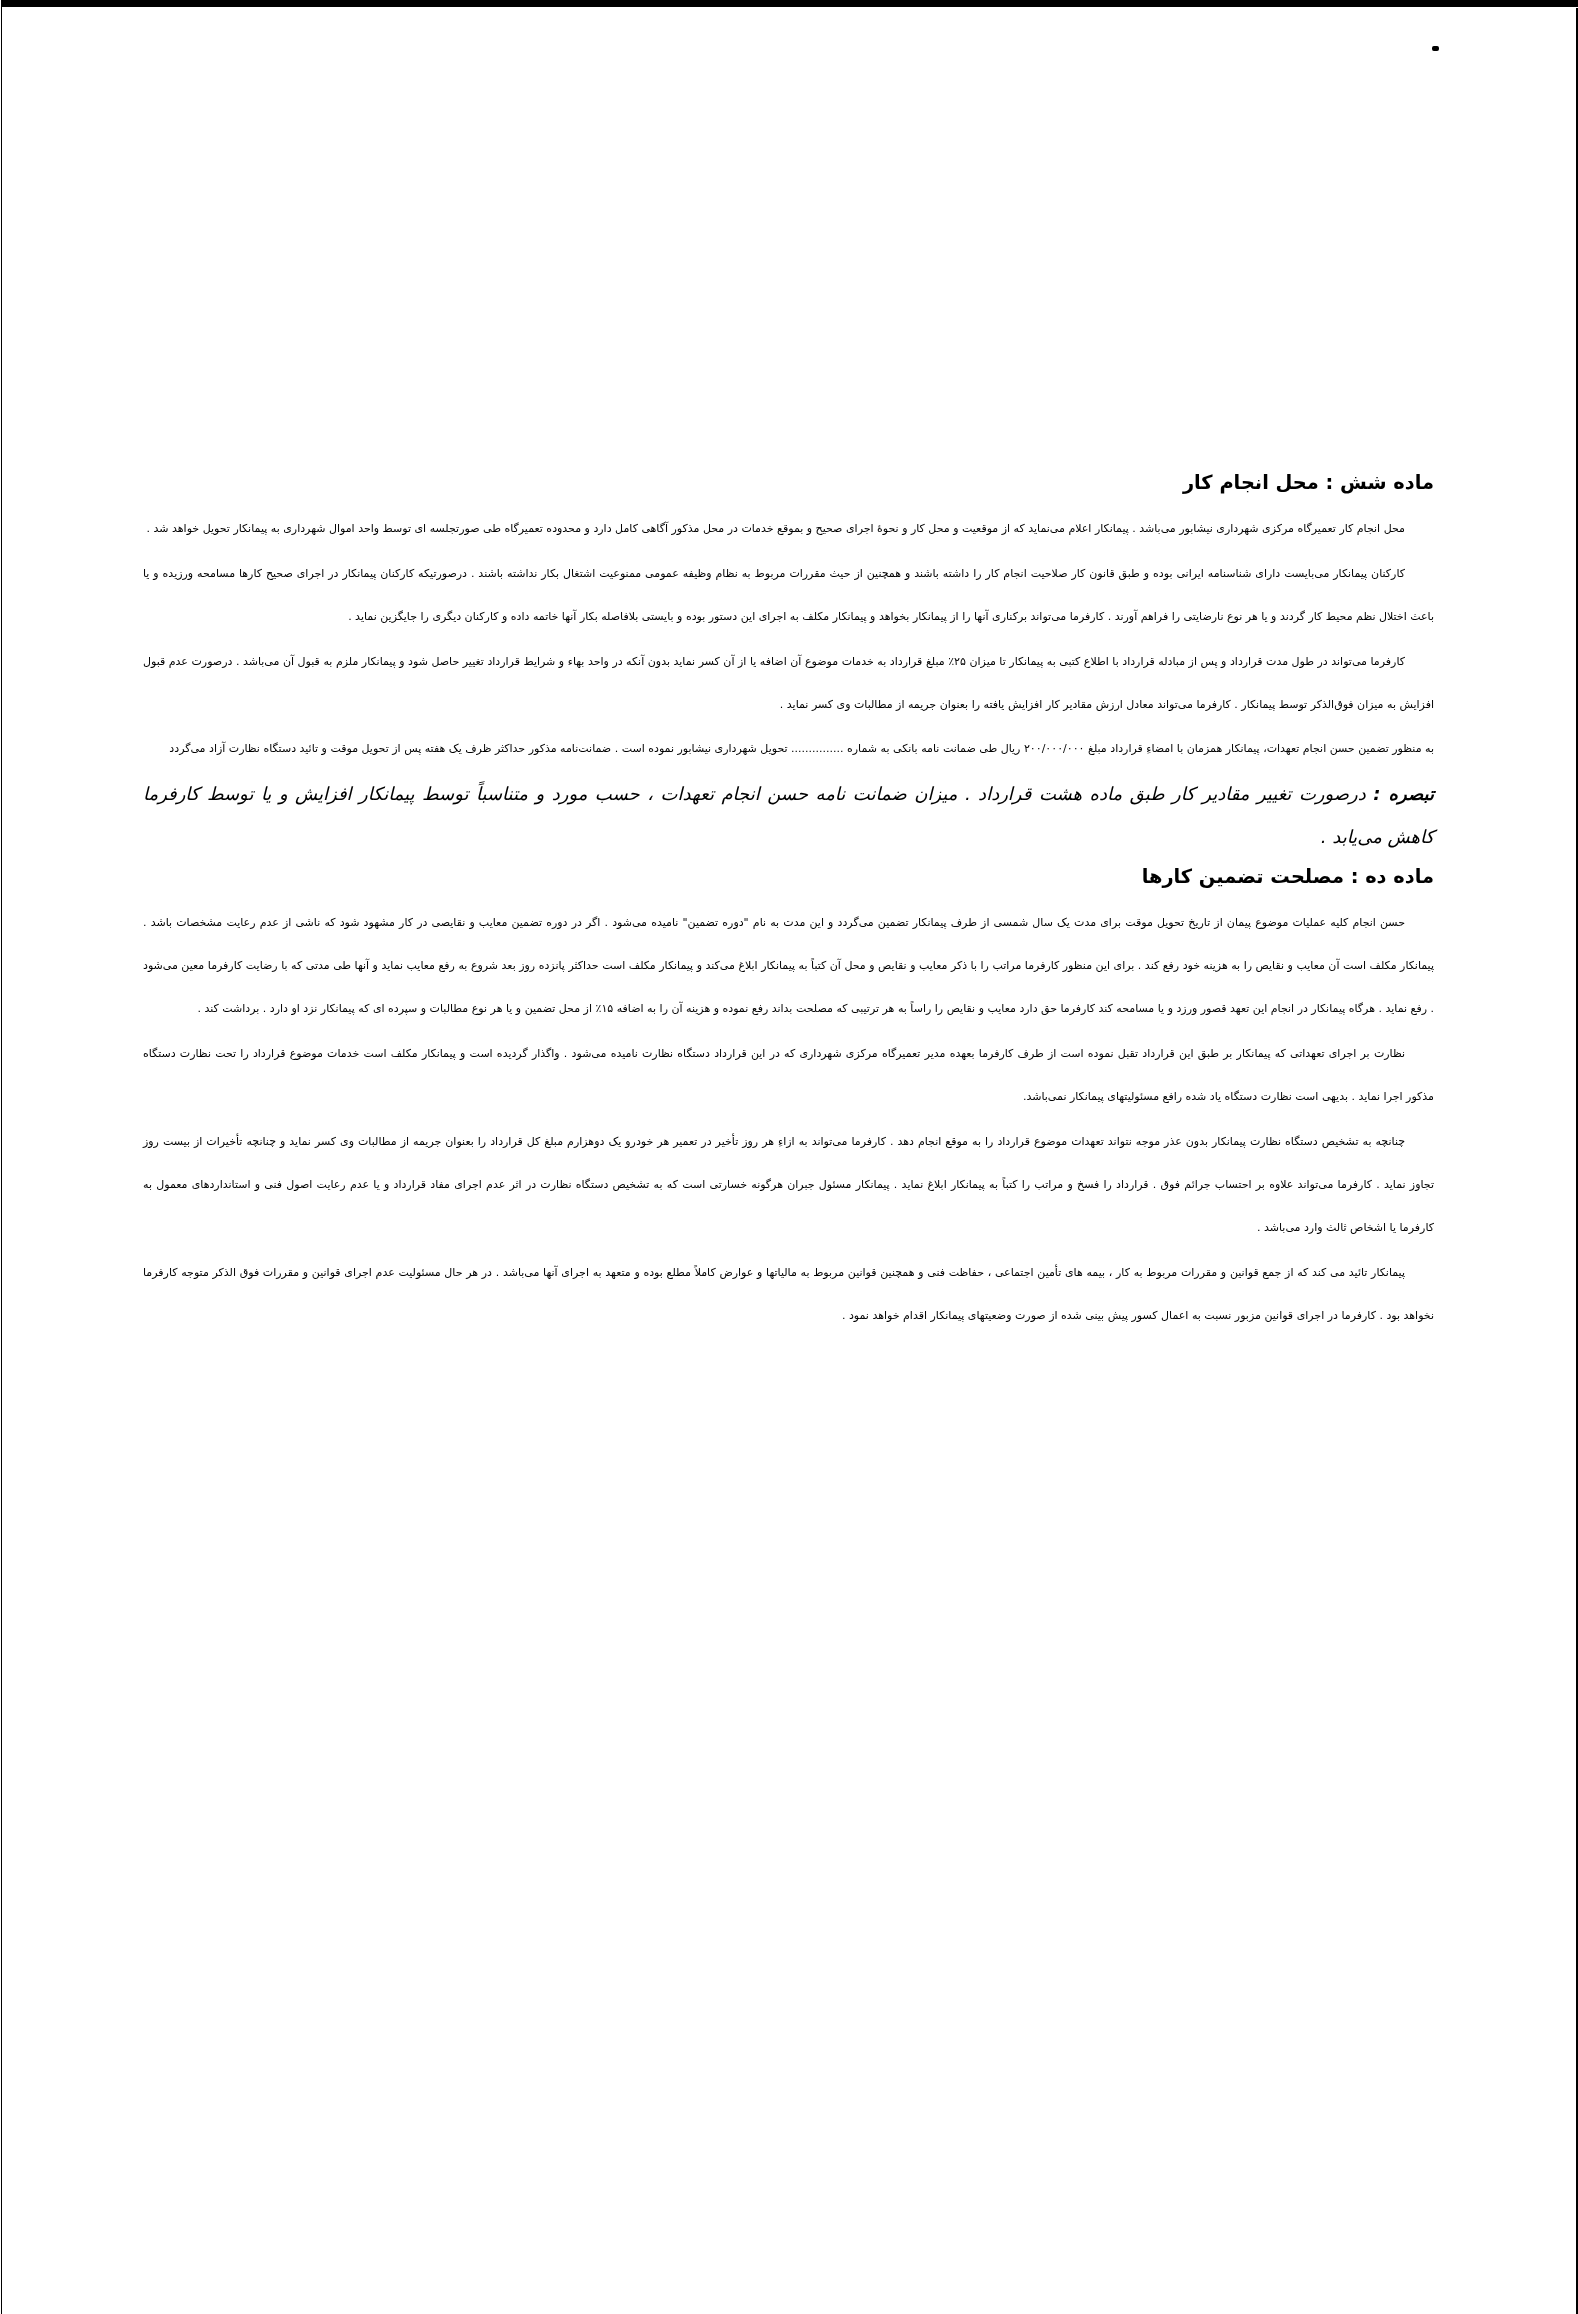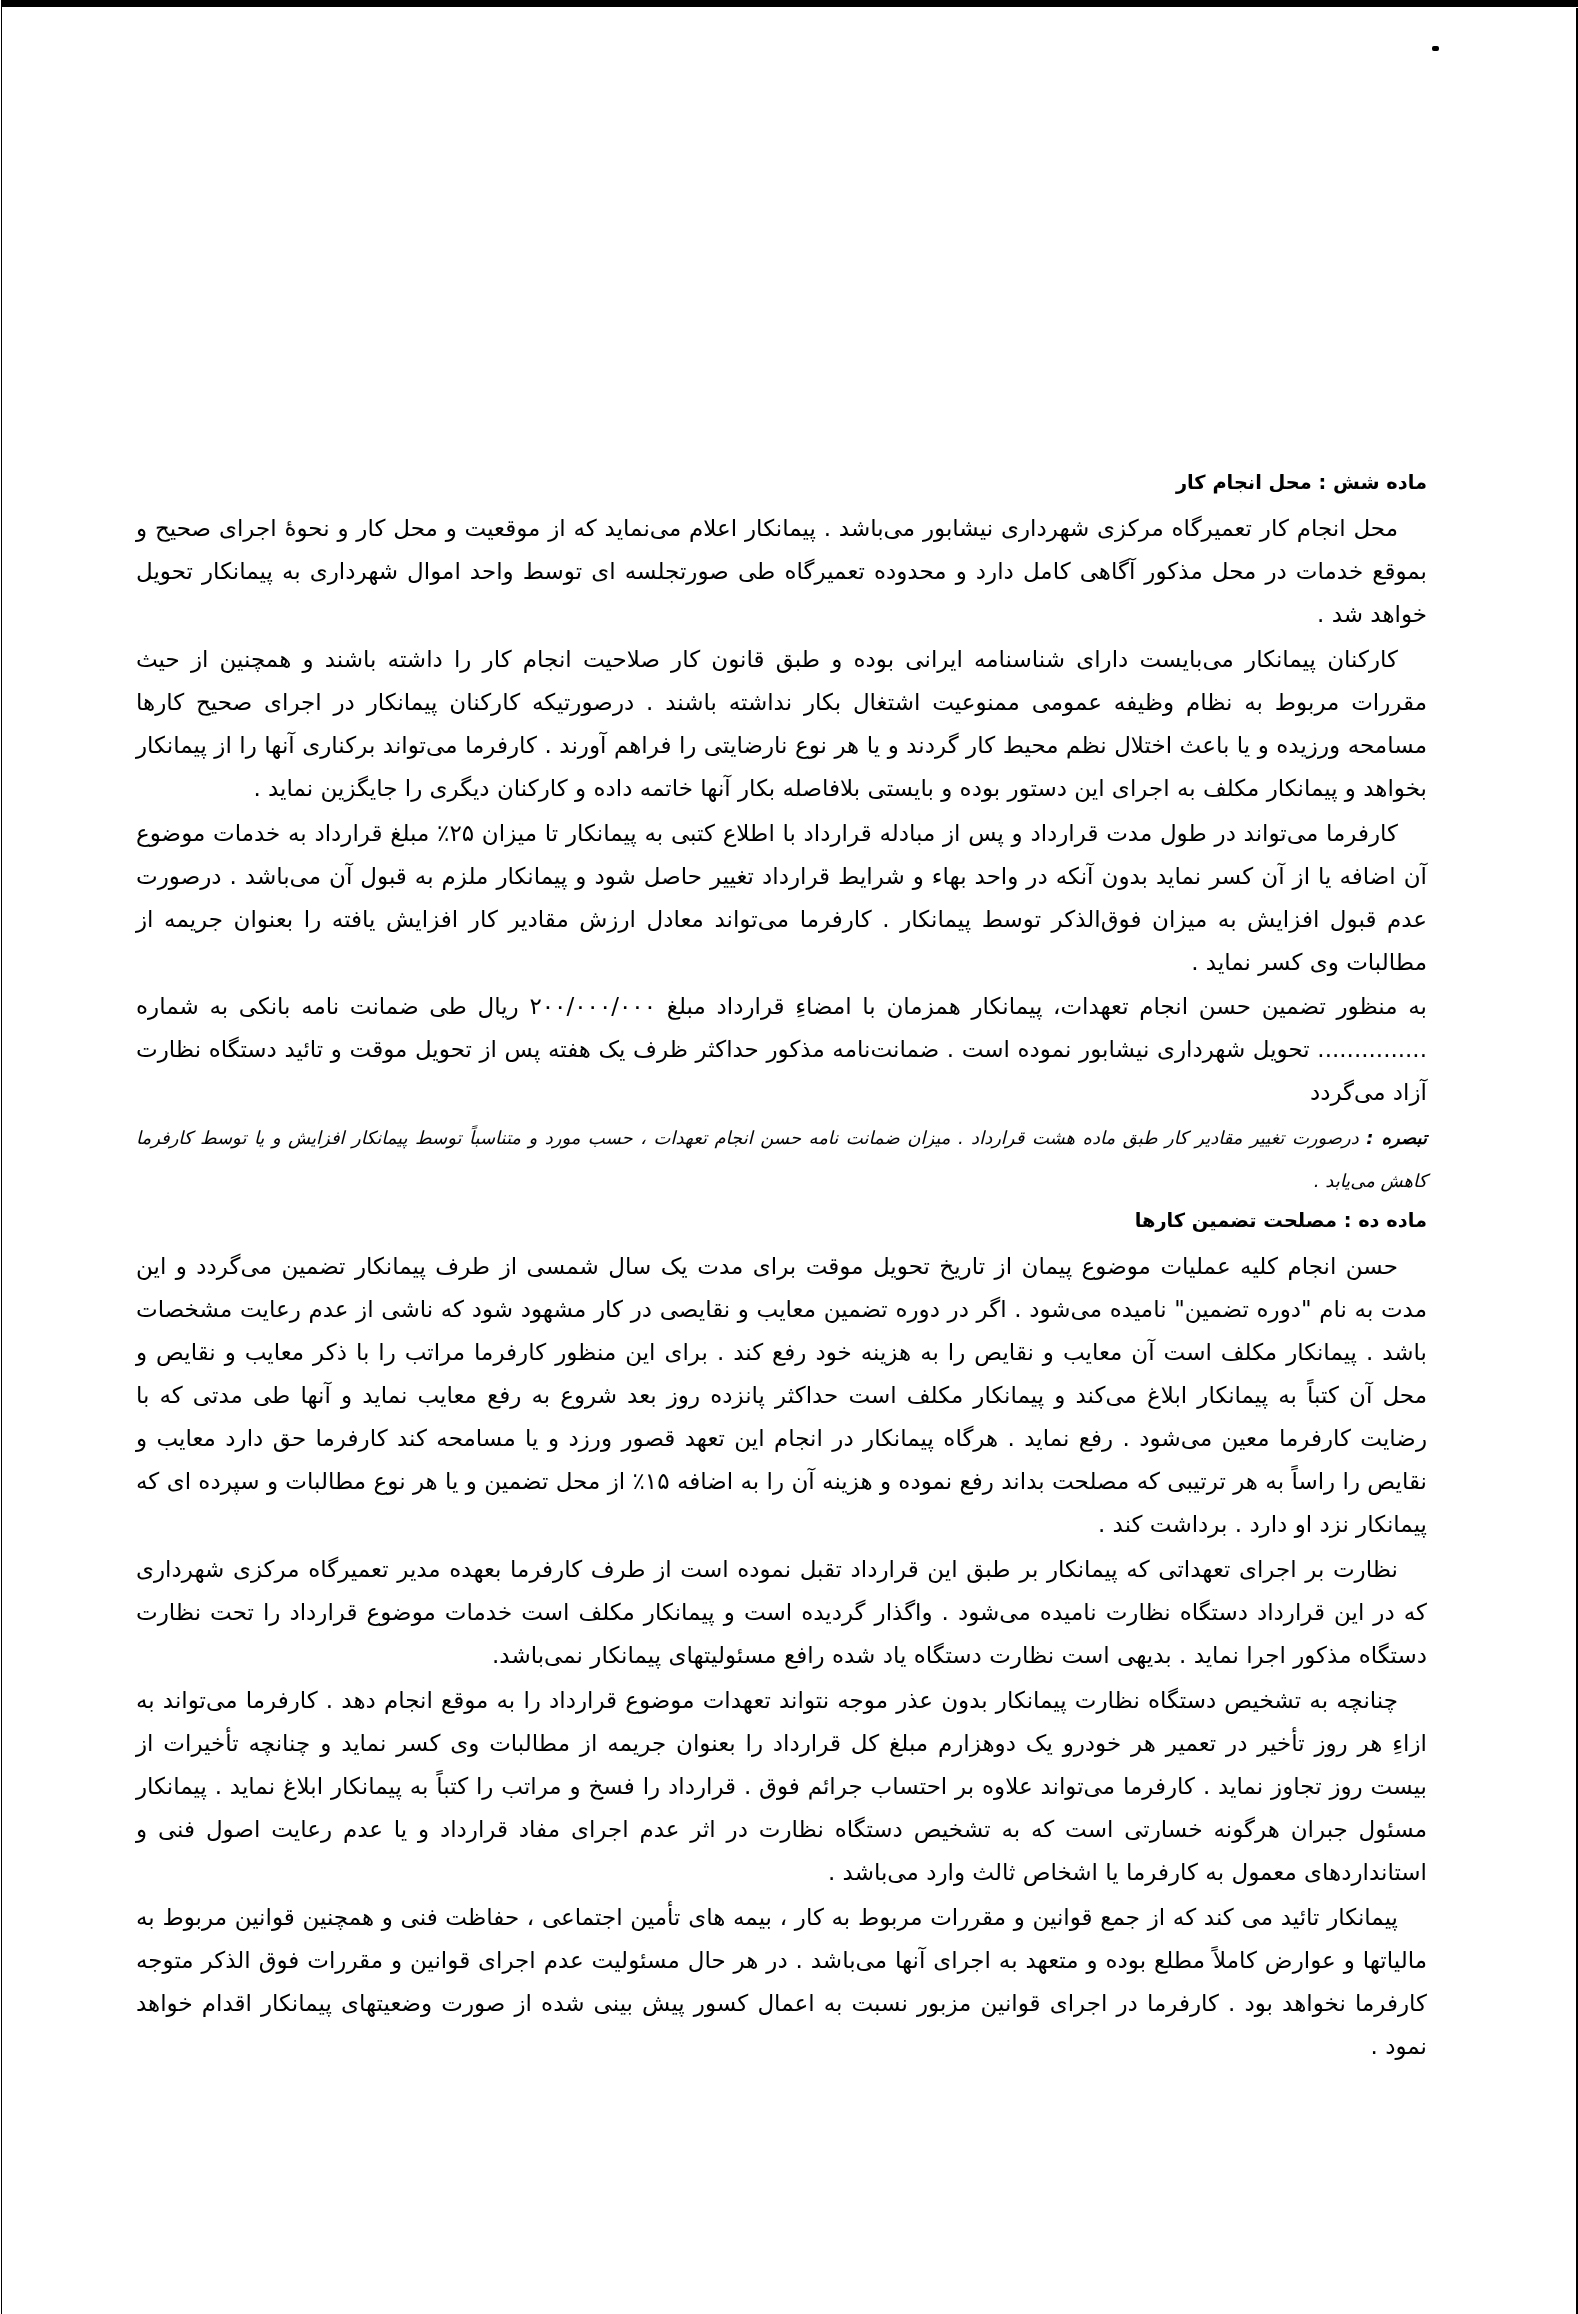--- a/index.html
+++ b/index.html
@@ -41,38 +41,38 @@
       top: 46px;
       left: 1432px;
       width: 6.8px;
       height: 4.9px;
       background: #000;
       border-radius: 1.9px;
     }
     .content {
       position: absolute;
       top: 466px;
-      left: 136px;
+      left: 143px;
       width: 1291px;
       direction: rtl;
       text-align: justify;
     }
     .article {
       margin: 0;
     }
     .article-title {
       font-family: "DejaVu Sans", sans-serif;
       font-weight: bold;
       font-size: 19.4px;
       line-height: 33px;
       margin: 0 0 7.8px 0;
       text-align: right;
     }
     .article-body {
-      font-size: 23px;
+      font-size: 11px;
       line-height: 43px;
       margin: 0 0 1.9px 0;
       text-indent: 29px;
       text-align-last: right;
     }
     .article-body.no-indent {
       text-indent: 0;
     }
     .note {
       font-style: italic;

